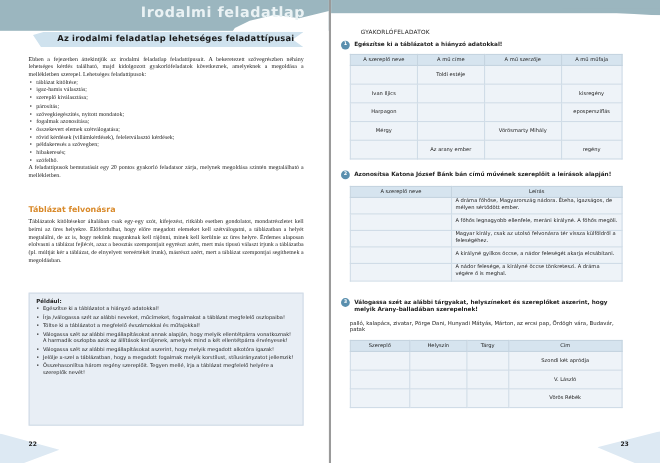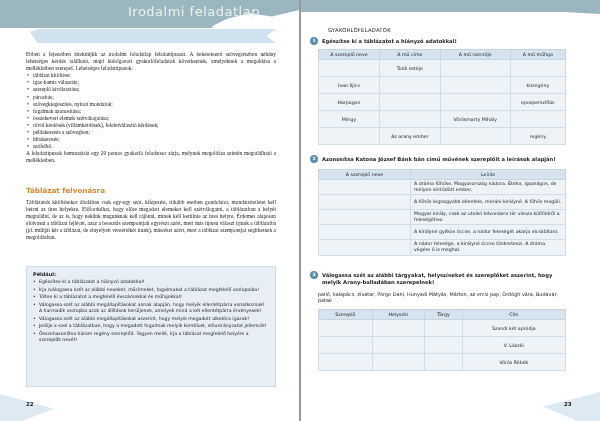--- a/index.html
+++ b/index.html
@@ -10,21 +10,21 @@
 
   
   .page-left { position: absolute; left: 0; top: 0; width: 299px; height: 421px; background: #fff; overflow: hidden; }
   .page-right { position: absolute; left: 301px; top: 0; width: 299px; height: 421px; background: #fff; overflow: hidden; }
   .gutter { position: absolute; left: 299px; top: 0; width: 2px; height: 421px; background: #9a9a9a; }
 
   .header-band-left { position: absolute; left: 0; top: 0; width: 299px; height: 28px; background: #9bb6bf; }
   .header-band-left .torn { position: absolute; right: 0; top: 10px; width: 90px; height: 22px; background: #fff;
     clip-path: polygon(20% 40%, 45% 15%, 70% 30%, 100% 0, 100% 100%, 0 100%, 5% 70%); }
   .series-title { position: absolute; left: 128px; top: 4px; font-family: "DejaVu Sans", sans-serif; font-size: 13px;
-    color: #eaf2f4; letter-spacing: 0.5px; }
+    color: #eaf2f4; letter-spacing: 0.5px; font-weight: bold; }
   .section-banner { position: absolute; left: 30px; top: 29px; width: 246px; height: 14px; background: #cfe2ee;
     clip-path: polygon(0 20%, 4% 0, 100% 0, 96% 50%, 100% 100%, 3% 100%); }
   .section-banner-title { position: absolute; left: 52px; top: 30px; font-family: "DejaVu Sans", sans-serif; font-weight: bold;
     font-size: 7.6px; color: #1a1a1a; letter-spacing: 0.2px; }
 
   .intro { position: absolute; left: 26px; top: 51px; width: 250px; font-size: 5.4px; line-height: 7.1px; color: #222; }
   .intro p { text-align: justify; }
   .intro ul { list-style: none; }
   .intro li { padding-left: 7px; position: relative; }
   .intro li::before { content: "\2022"; position: absolute; left: 1px; top: 0; }
@@ -74,20 +74,21 @@
 <body>
 
 <div class="spread">
 
   <div class="page-left">
     <div class="header-band-left">
       <div class="torn"></div>
     </div>
     <div class="series-title">Irodalmi feladatlap</div>
     <div class="section-banner"></div>
+    <div class="section-banner-title">Az irodalmi feladatlap lehetséges feladattípusai</div>
 
     <div class="intro">
       <p>Ebben a fejezetben áttekintjük az irodalmi feladatlap feladattípusait. A bekeretezett szövegrészben néhány lehetséges kérdés található, majd kidolgozott gyakorlófeladatok következnek, amelyeknek a megoldása a mellékletben szerepel. Lehetséges feladattípusok:</p>
       <ul>
         <li>táblázat kitöltése;</li>
         <li>igaz-hamis választás;</li>
         <li>szereplő kiválasztása;</li>
         <li>párosítás;</li>
         <li>szövegkiegészítés, nyitott mondatok;</li>
         <li>fogalmak azonosítása;</li>

